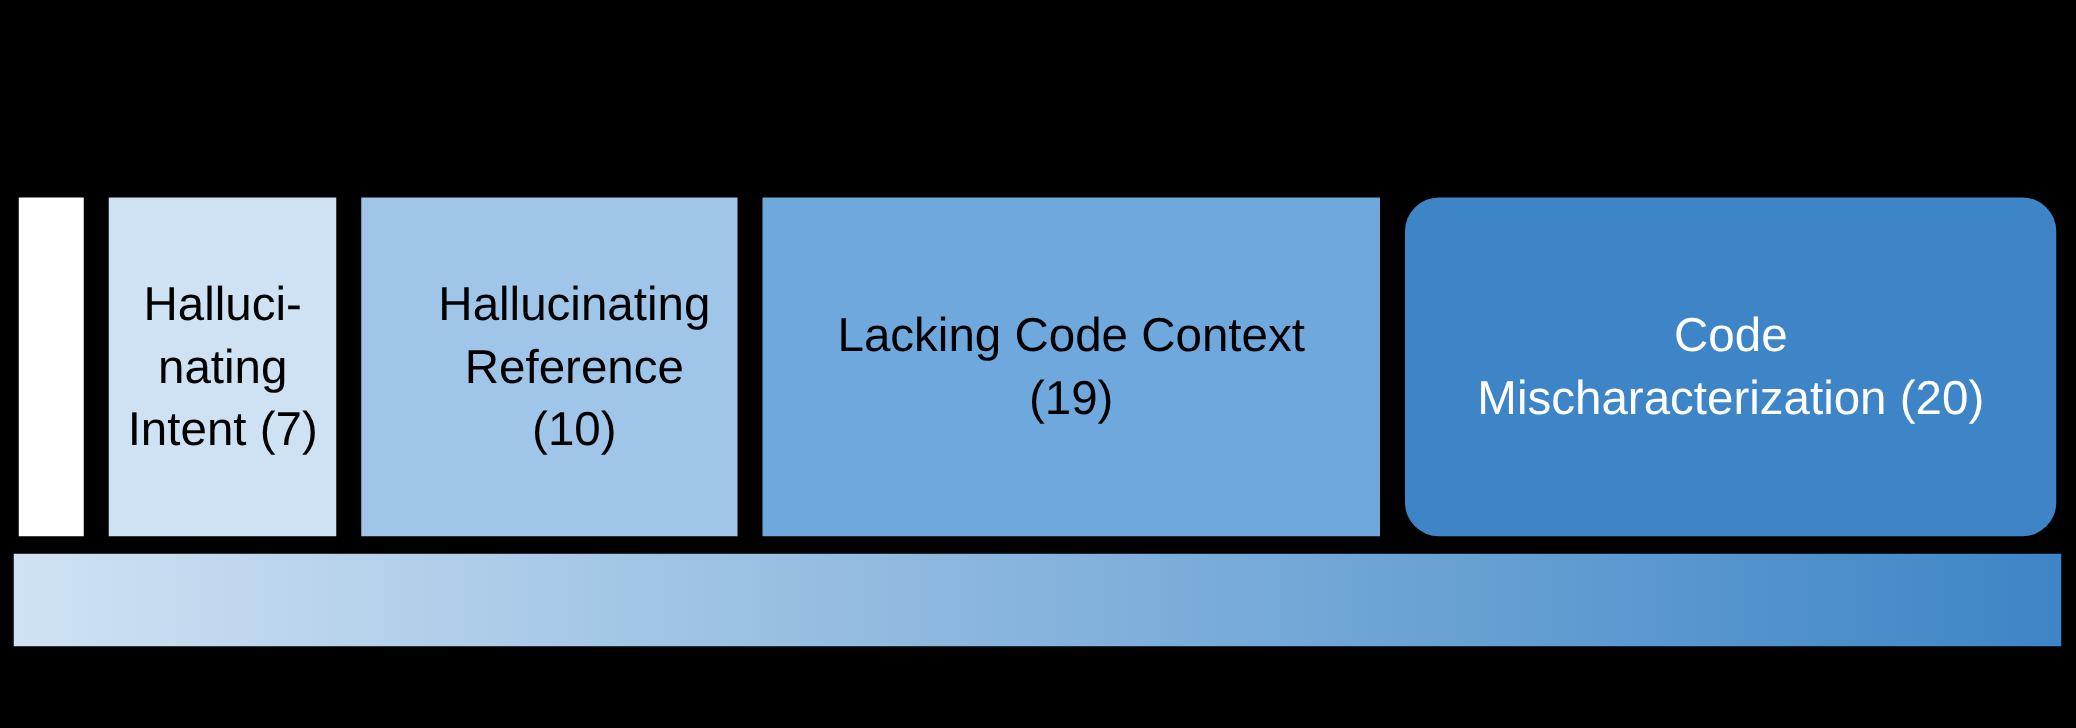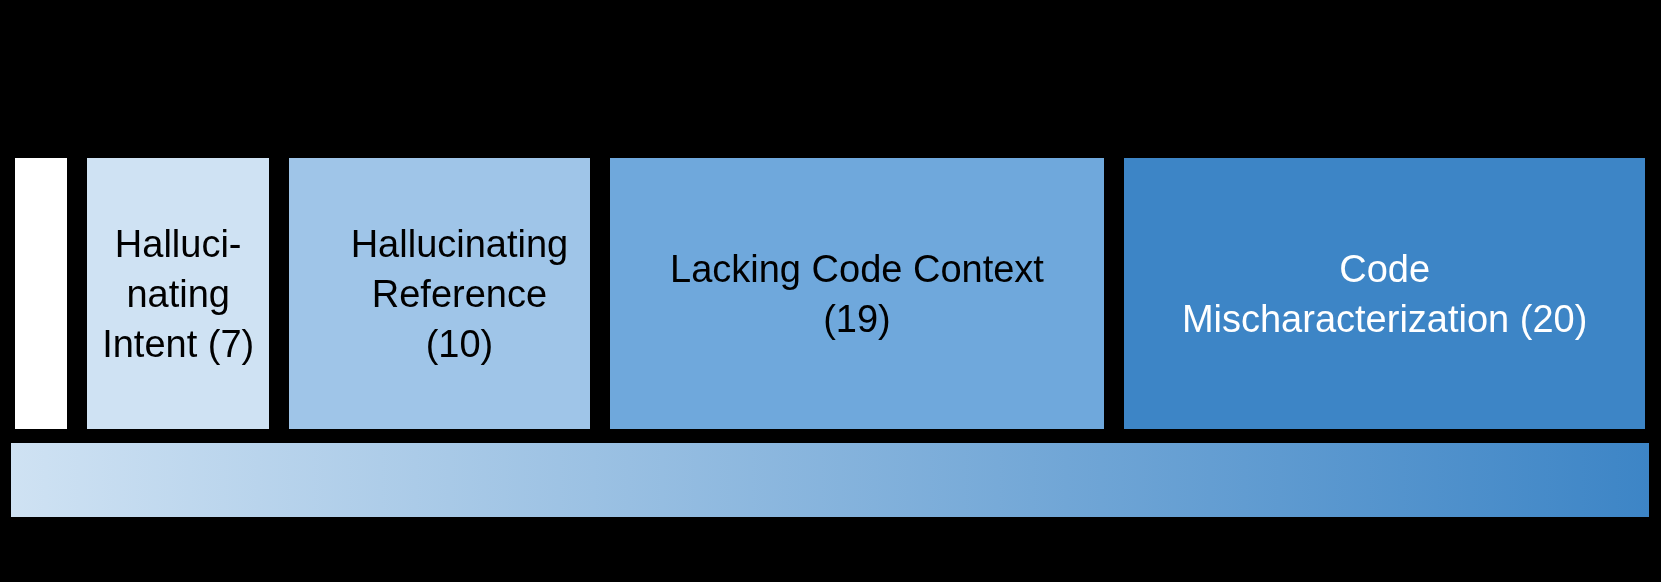--- a/index.html
+++ b/index.html
@@ -69,21 +69,21 @@
       <span class="segment-label">Hallucinating
 Reference
 (10)</span>
     </div>
 
     <div class="bar-segment" style="flex: 19 1 0%; background: rgb(111, 168, 220); color: rgb(0, 0, 0);">
       <span class="segment-label">Lacking Code Context
 (19)</span>
     </div>
 
-    <div class="bar-segment" style="flex: 20 1 0%; background: rgb(61, 133, 198); color: rgb(255, 255, 255);">
+    <div class="bar-segment" style="flex: 20 1 0%; background: rgb(61, 133, 198); color: rgb(255, 255, 255); border-radius: 27px;">
       <span class="segment-label">Code
 Mischaracterization (20)</span>
     </div>
 
   </div>
 
   <div class="gradient-bar" style="background: linear-gradient(to right, rgb(207, 226, 243), rgb(61, 133, 198));"></div>
 
 </div>
 

